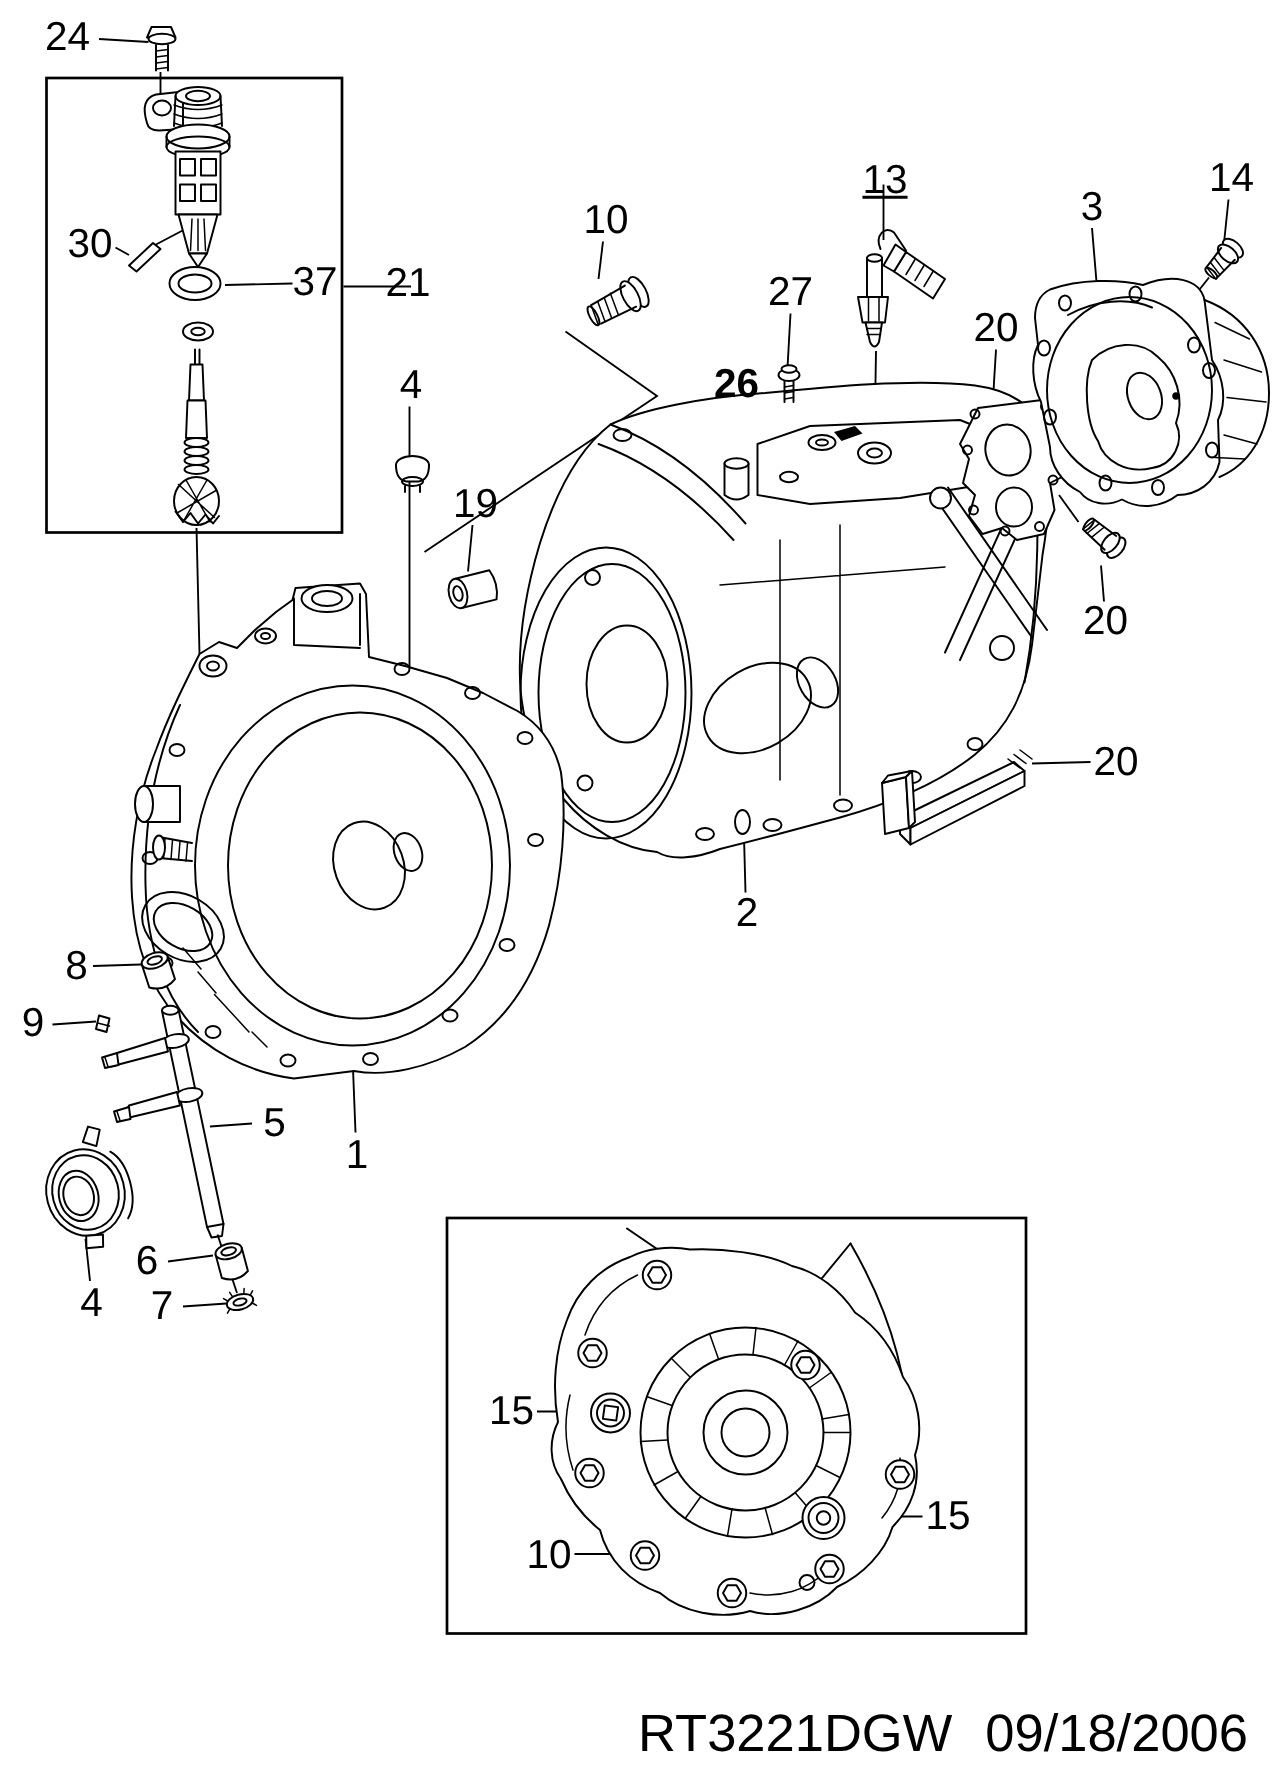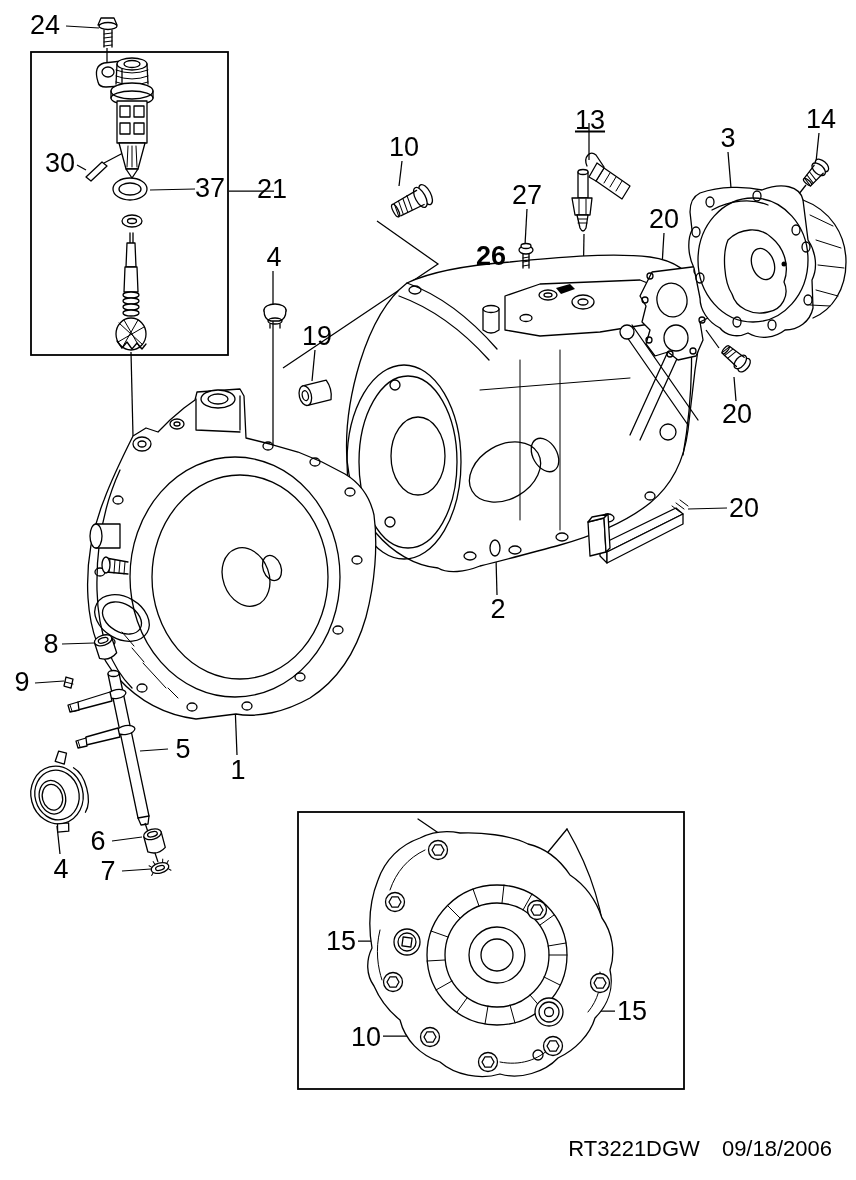--- a/index.html
+++ b/index.html
@@ -9,21 +9,21 @@
   
   .part{fill:#ffffff;stroke:#000;stroke-width:1.3;stroke-linejoin:round;stroke-linecap:round;}
   .pline{fill:none;stroke:#000;stroke-width:1.3;stroke-linejoin:round;stroke-linecap:round;}
   .thin{fill:none;stroke:#000;stroke-width:1;stroke-linecap:round;}
   .dark{fill:#000;stroke:none;}
   #leader-layer polyline{fill:none;stroke:#000;stroke-width:1.25;}
   #box-layer rect{fill:none;stroke:#000;stroke-width:1.8;}
   .callout{position:absolute;transform:translate(-50%,-50%);font-size:27px;color:#000;
            line-height:1;white-space:nowrap;}
   .footer{position:absolute;top:1138px;right:24px;display:flex;gap:22px;
-          font-size:22px;color:#000;line-height:1;}
+          font-size:35px;color:#000;line-height:1;}
 </style>
 </head>
 <body>
 
 <div class="stage">
 
 <svg class="diagram" width="856" height="1180" viewBox="0 0 856 1180">
 
   <defs>
     <g id="hexbolt">

